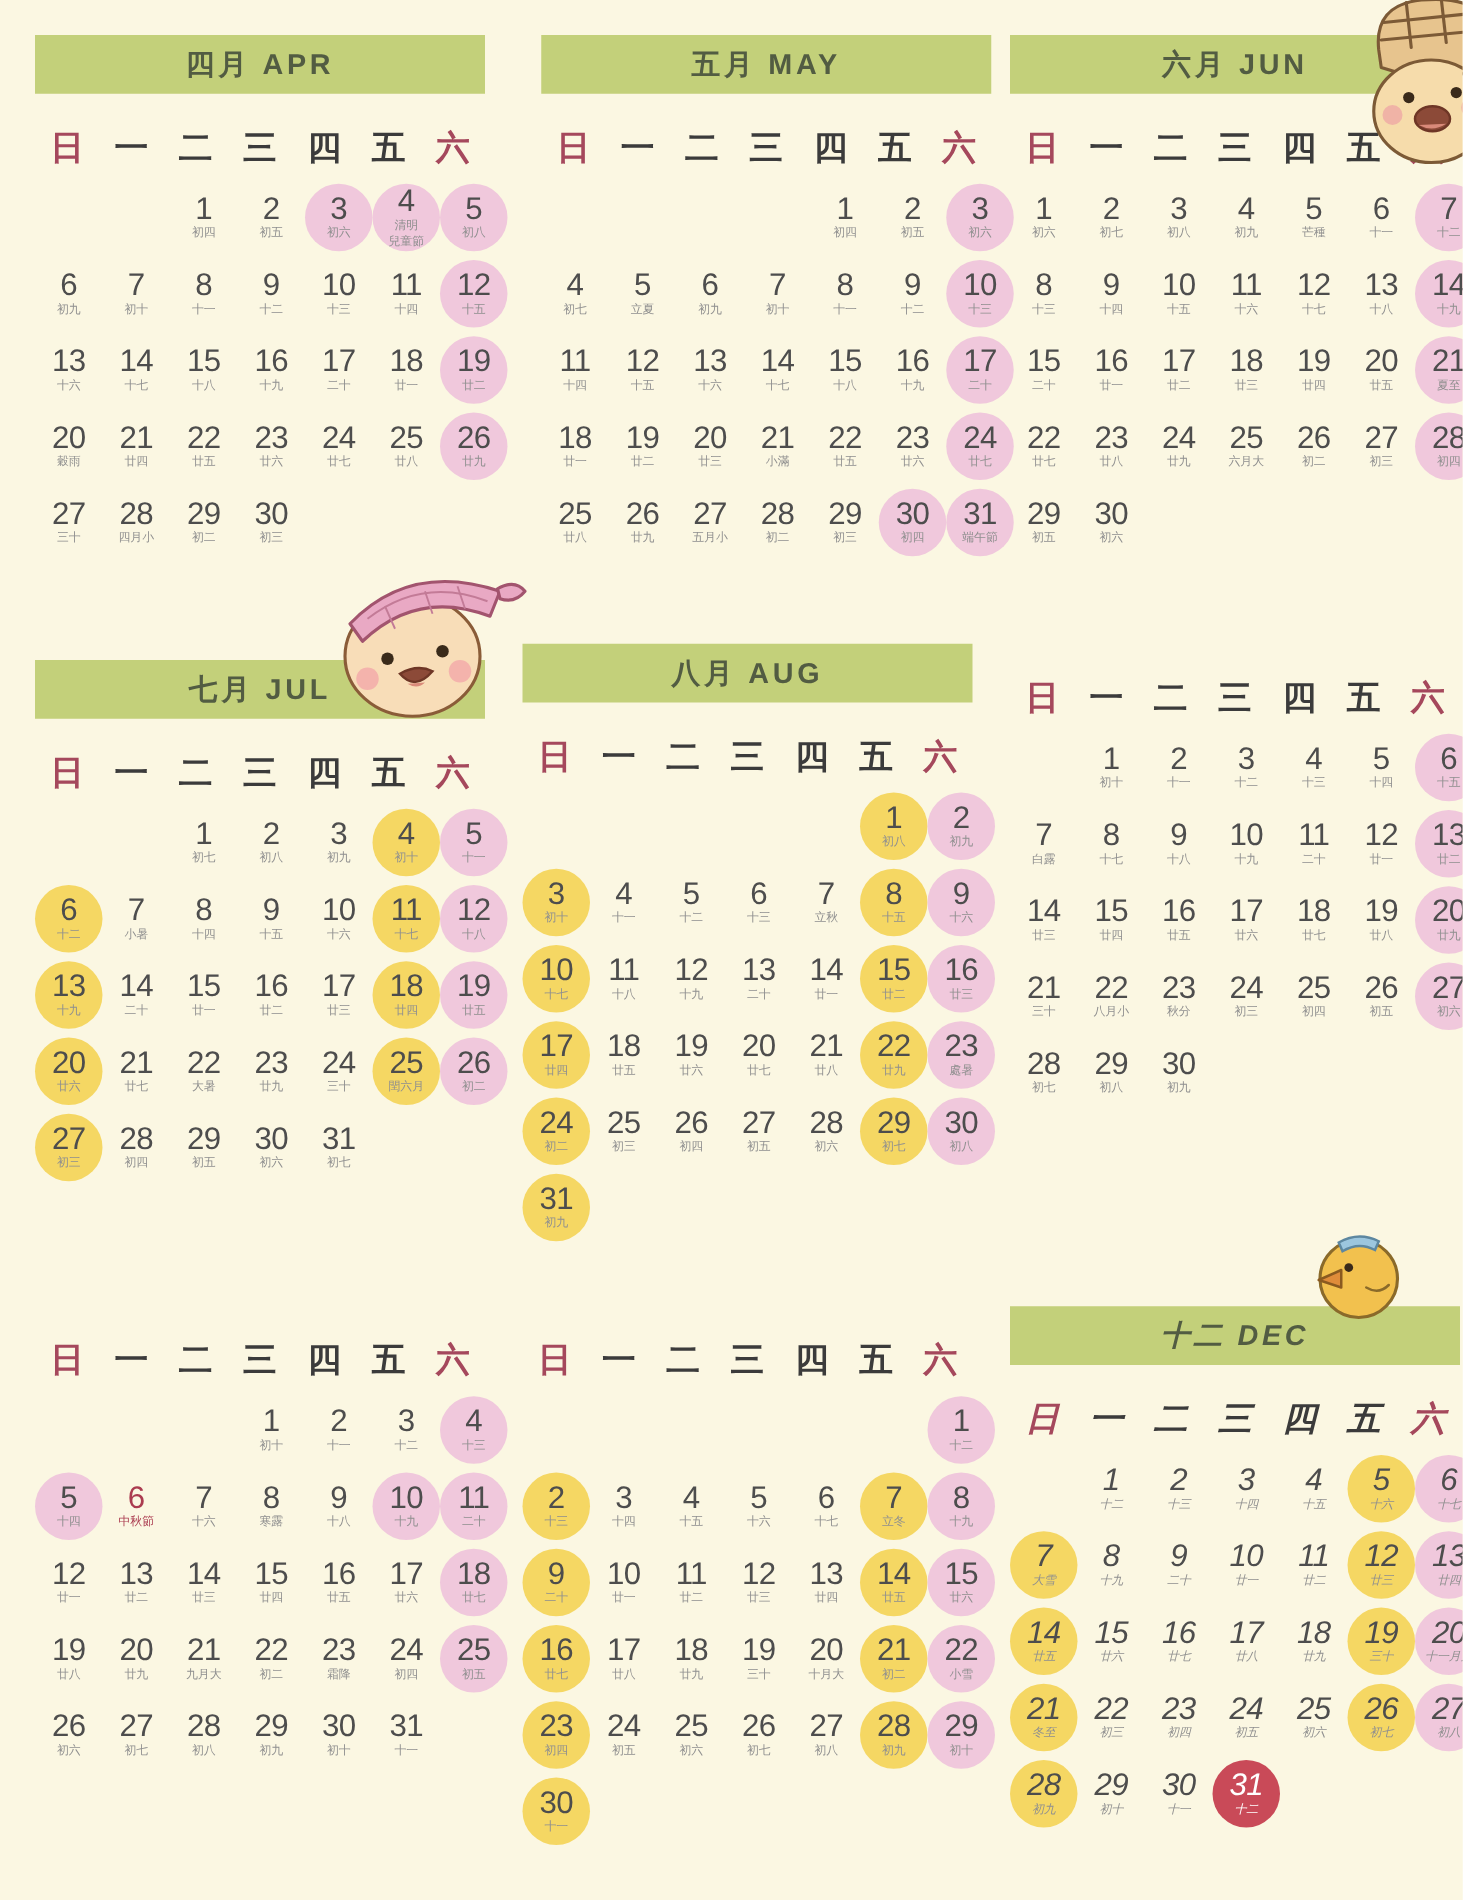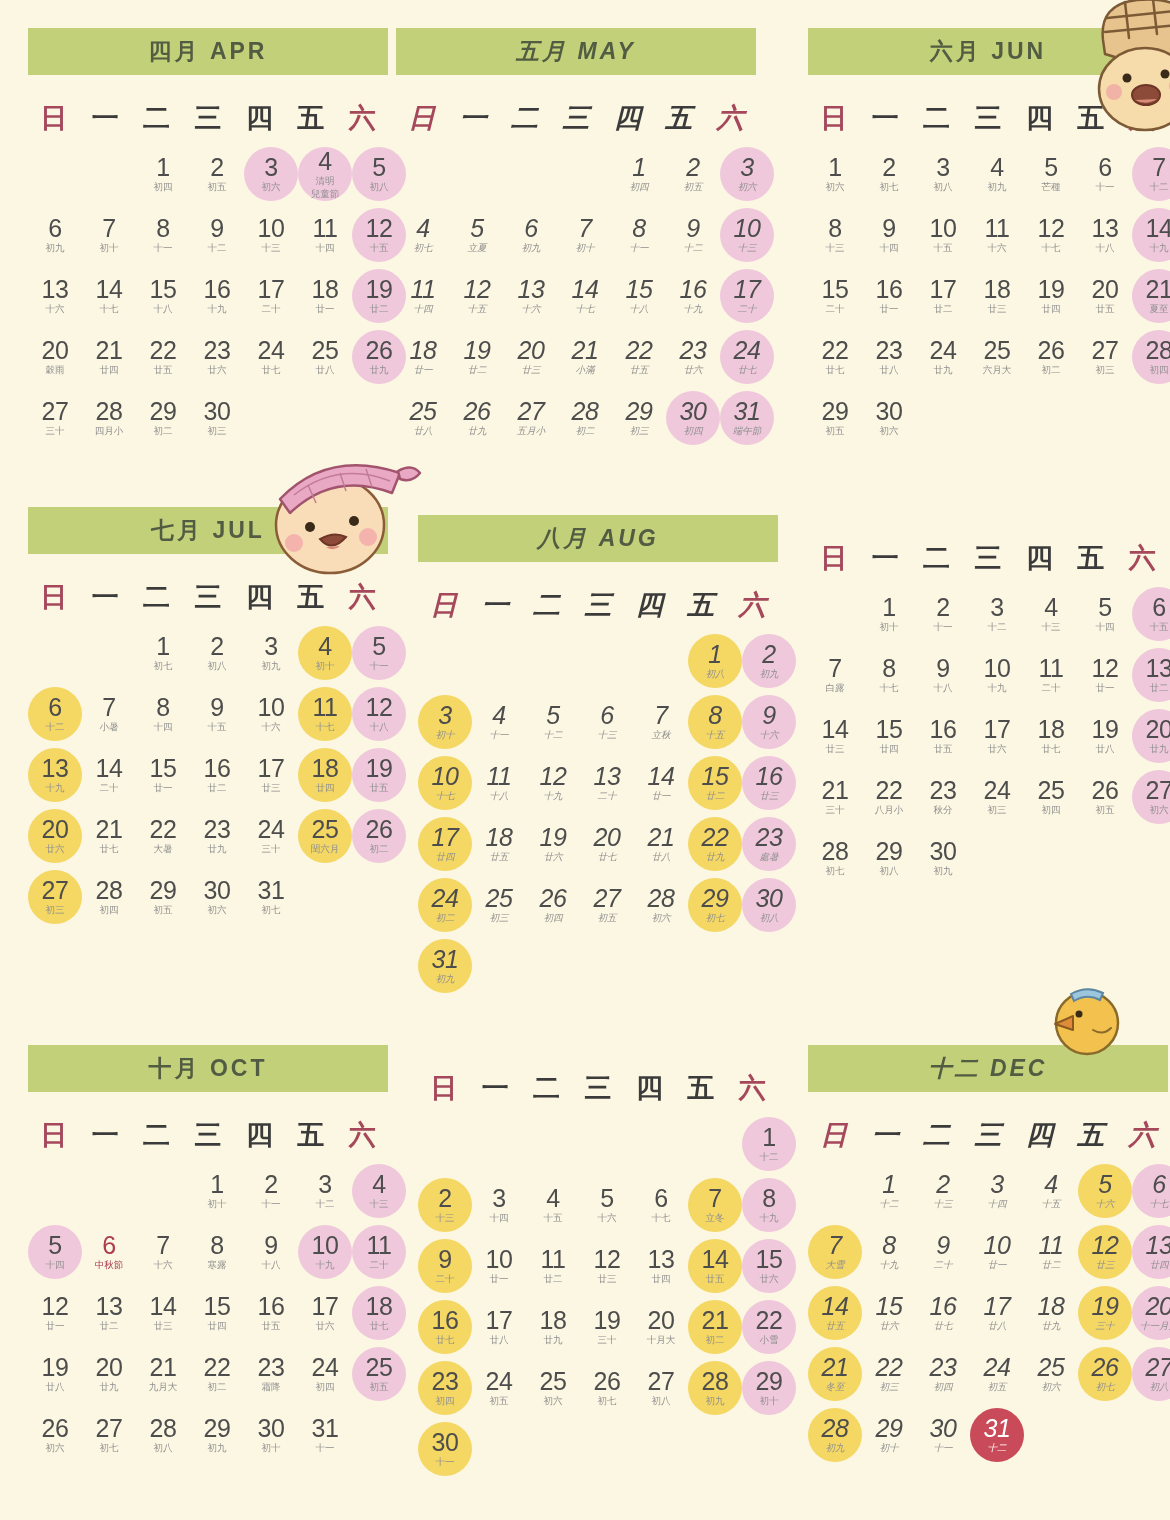--- a/index.html
+++ b/index.html
@@ -232,21 +232,21 @@
             </div>
           </div>
           <div class="cell">
             <div class="bubble">
               <div class="num">30</div>
               <div class="lunar">初三</div>
             </div>
           </div>
         </div>
     </div>
-      <div class="month" style="left: 396px; top: 28px; font-style: italic;">
+      <div class="month" style="left: 433px; top: 28px;">
       <div class="month-header">
         <span>五月 MAY</span>
       </div>
       <div class="weekday-row">
           <div class="wd weekend">日</div>
           <div class="wd">一</div>
           <div class="wd">二</div>
           <div class="wd">三</div>
           <div class="wd">四</div>
           <div class="wd">五</div>
@@ -634,21 +634,21 @@
             </div>
           </div>
           <div class="cell">
             <div class="bubble">
               <div class="num">30</div>
               <div class="lunar">初六</div>
             </div>
           </div>
         </div>
     </div>
-      <div class="month" style="left: 28px; top: 507px;">
+      <div class="month" style="left: 28px; top: 528px;">
       <div class="month-header">
         <span>七月 JUL</span>
       </div>
       <div class="weekday-row">
           <div class="wd weekend">日</div>
           <div class="wd">一</div>
           <div class="wd">二</div>
           <div class="wd">三</div>
           <div class="wd">四</div>
           <div class="wd">五</div>
@@ -838,21 +838,21 @@
             </div>
           </div>
           <div class="cell">
             <div class="bubble">
               <div class="num">31</div>
               <div class="lunar">初七</div>
             </div>
           </div>
         </div>
     </div>
-      <div class="month" style="left: 418px; top: 515px; font-style: italic;">
+      <div class="month" style="left: 418px; top: 515px;">
       <div class="month-header">
         <span>八月 AUG</span>
       </div>
       <div class="weekday-row">
           <div class="wd weekend">日</div>
           <div class="wd">一</div>
           <div class="wd">二</div>
           <div class="wd">三</div>
           <div class="wd">四</div>
           <div class="wd">五</div>
@@ -1240,23 +1240,20 @@
           </div>
           <div class="cell">
             <div class="bubble">
               <div class="num">30</div>
               <div class="lunar">初九</div>
             </div>
           </div>
         </div>
     </div>
       <div class="month" style="left: 28px; top: 1045px;">
-      <div class="month-header">
-        <span>十月 OCT</span>
-      </div>
       <div class="weekday-row">
           <div class="wd weekend">日</div>
           <div class="wd">一</div>
           <div class="wd">二</div>
           <div class="wd">三</div>
           <div class="wd">四</div>
           <div class="wd">五</div>
           <div class="wd weekend">六</div>
         </div>
       <div class="days-grid">

